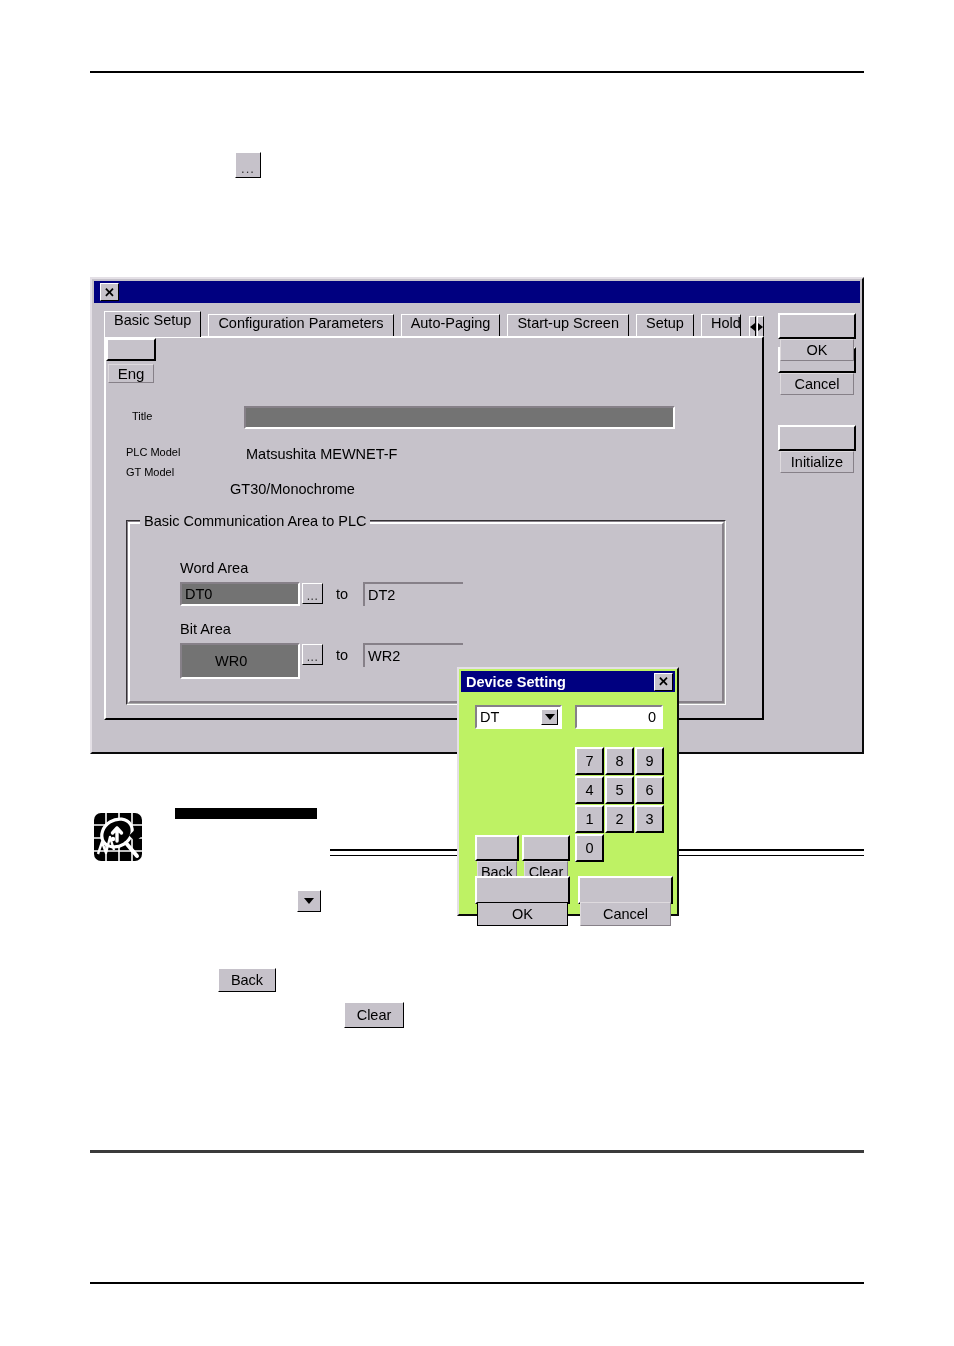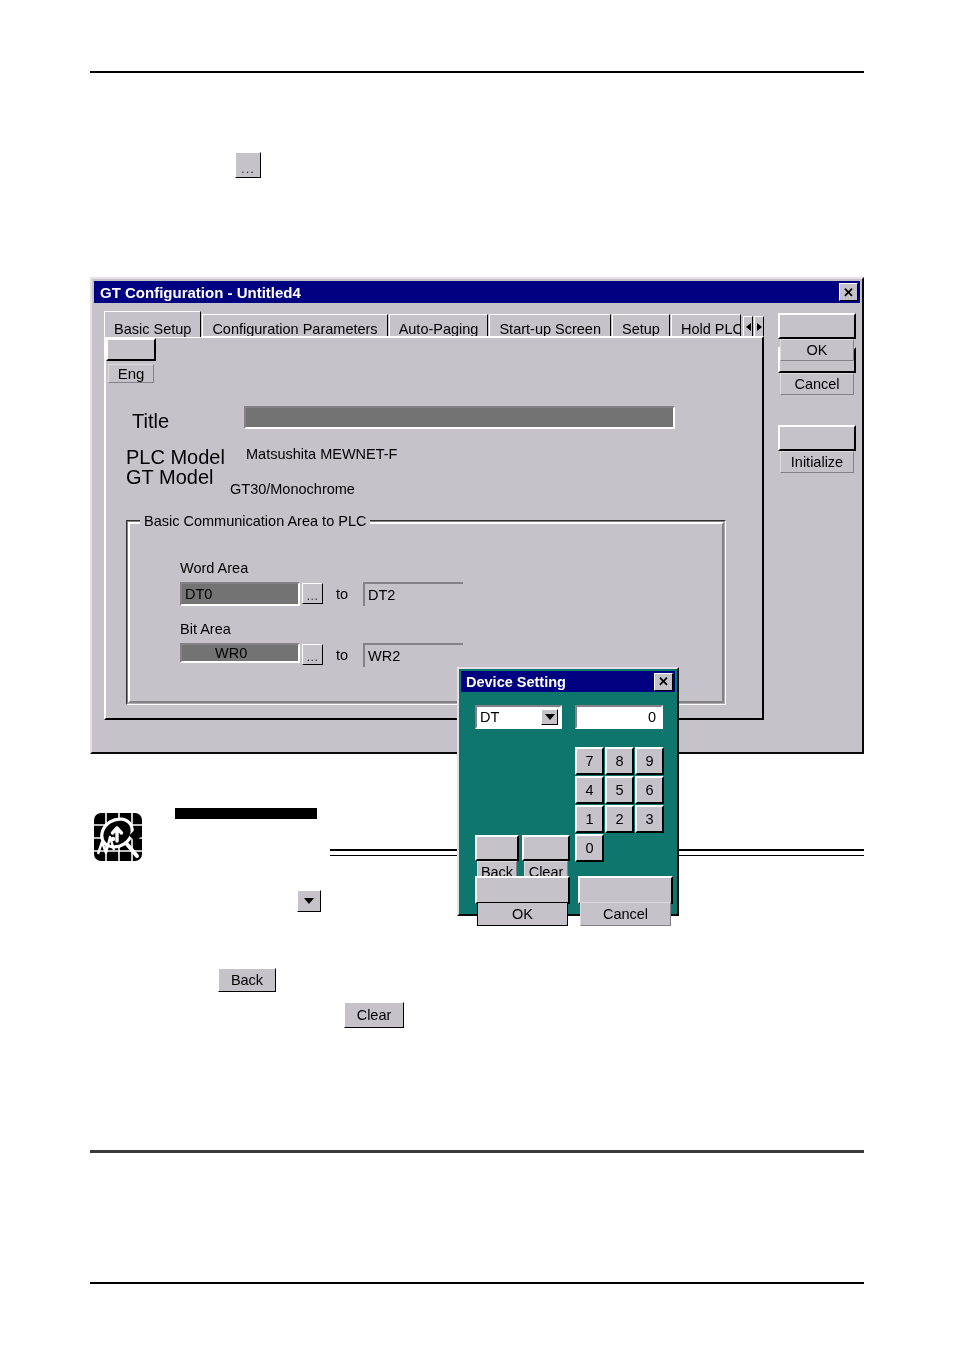--- a/index.html
+++ b/index.html
@@ -115,29 +115,29 @@
   #tab-strip {
     position: absolute;
     left: 12px; top: 34px;
     width: 660px; height: 24px;
     display: flex;
     align-items: flex-end;
   }
   .tab {
     height: 23px;
     padding: 0 9px;
-    display: flex; align-items: flex-end;
+    display: flex; align-items: flex-start;
     font-size: 14.5px;
     background: #c6c2ca;
     border-top: 1px solid #ffffff;
     border-left: 1px solid #ffffff;
     border-right: 1px solid #000000;
     box-sizing: border-box;
     white-space: nowrap;
-    margin-right: 1px;
+    margin-right: 7px;
     color: #000;
   }
   .tab.active {
     height: 26px;
     margin-top: -3px;
     font-weight: normal;
     border-bottom: none;
     position: relative;
     z-index: 4;
   }
@@ -163,21 +163,21 @@
     background: #c6c2ca;
     border-top: 2px solid #ffffff;
     border-left: 2px solid #ffffff;
     border-right: 2px solid #000000;
     border-bottom: 2px solid #000000;
     box-sizing: border-box;
   }
 
   .field-label {
     position: absolute;
-    font-size: 20px;
+    font-size: 11px;
     color: #000;
     white-space: nowrap;
   }
   .field-value {
     position: absolute;
     font-size: 14.5px;
     color: #000;
     white-space: nowrap;
   }
 
@@ -268,21 +268,21 @@
     margin-bottom: 8px;
     font-size: 14.5px;
   }
   #initialize-button { margin-top: 52px; }
 
   
   #device-setting-dialog {
     position: absolute;
     left: 365px; top: 388px;
     width: 222px; height: 249px;
-    background: #0f766e;
+    background: #bef264;
     border-top: 2px solid #e4e0e6;
     border-left: 2px solid #e4e0e6;
     border-right: 2px solid #0a0a0a;
     border-bottom: 2px solid #0a0a0a;
     box-sizing: border-box;
     z-index: 20;
   }
   #ds-titlebar {
     position:absolute; left:2px; top:2px;
     width: 214px; height: 21px;
@@ -412,21 +412,20 @@
 <div class="rule" id="body-rule-thick"></div>
 <div class="rule" id="footer-rule"></div>
 
 <div class="win-btn" id="ellipsis-button-standalone">
   <span class="dots">...</span>
 </div>
 
 <div id="gt-window">
 
   <div id="gt-titlebar">
-    <span id="gt-title-text">GT Configuration - Untitled4</span>
     <span class="titlebar-close">✕</span>
   </div>
 
   <div id="tab-strip">
     <div class="tab active">
       <span>Basic Setup</span>
     </div>
     <div class="tab">
       <span>Configuration Parameters</span>
     </div>
@@ -476,21 +475,21 @@
       </div>
       <div class="dots-btn" style="left:174px; top:61px;">
         <span>...</span>
       </div>
       <span class="to-label" style="left:208px; top:64px;">to</span>
       <div class="sunken-input flat" style="left:235px; top:60px; width:100px; height:24px;">
         <span>DT2</span>
       </div>
 
       <span class="area-label" style="left:52px; top:99px;">Bit Area</span>
-      <div class="sunken-input" style="left:52px; top:121px; width:120px; height:20px;padding-left:33px;">
+      <div class="sunken-input" style="left:52px; top:121px; width:120px; height:36px;padding-left:33px;">
         <span>WR0</span>
       </div>
       <div class="dots-btn" style="left:174px; top:122px;">
         <span>...</span>
       </div>
       <span class="to-label" style="left:208px; top:125px;">to</span>
       <div class="sunken-input flat" style="left:235px; top:121px; width:100px; height:24px;">
         <span>WR2</span>
       </div>
     </div>

